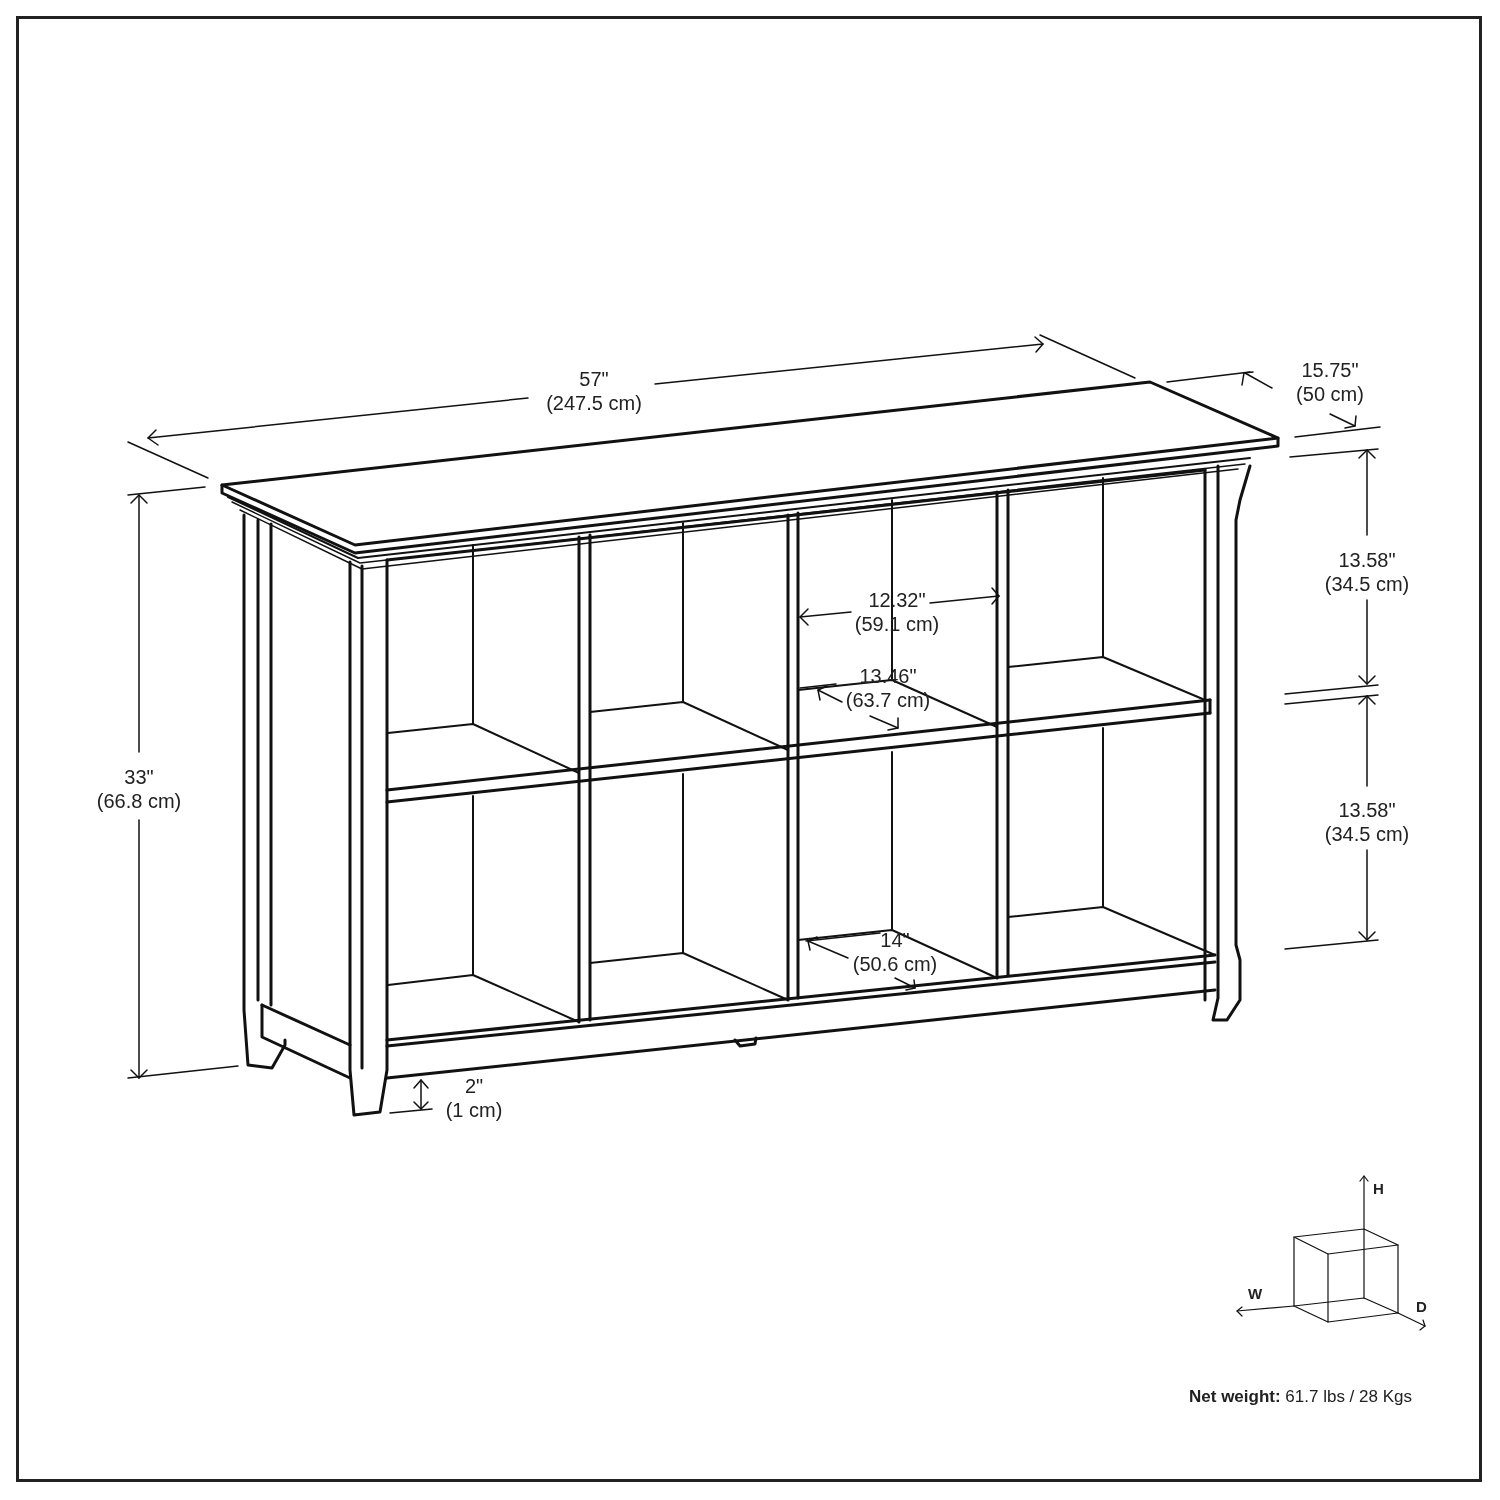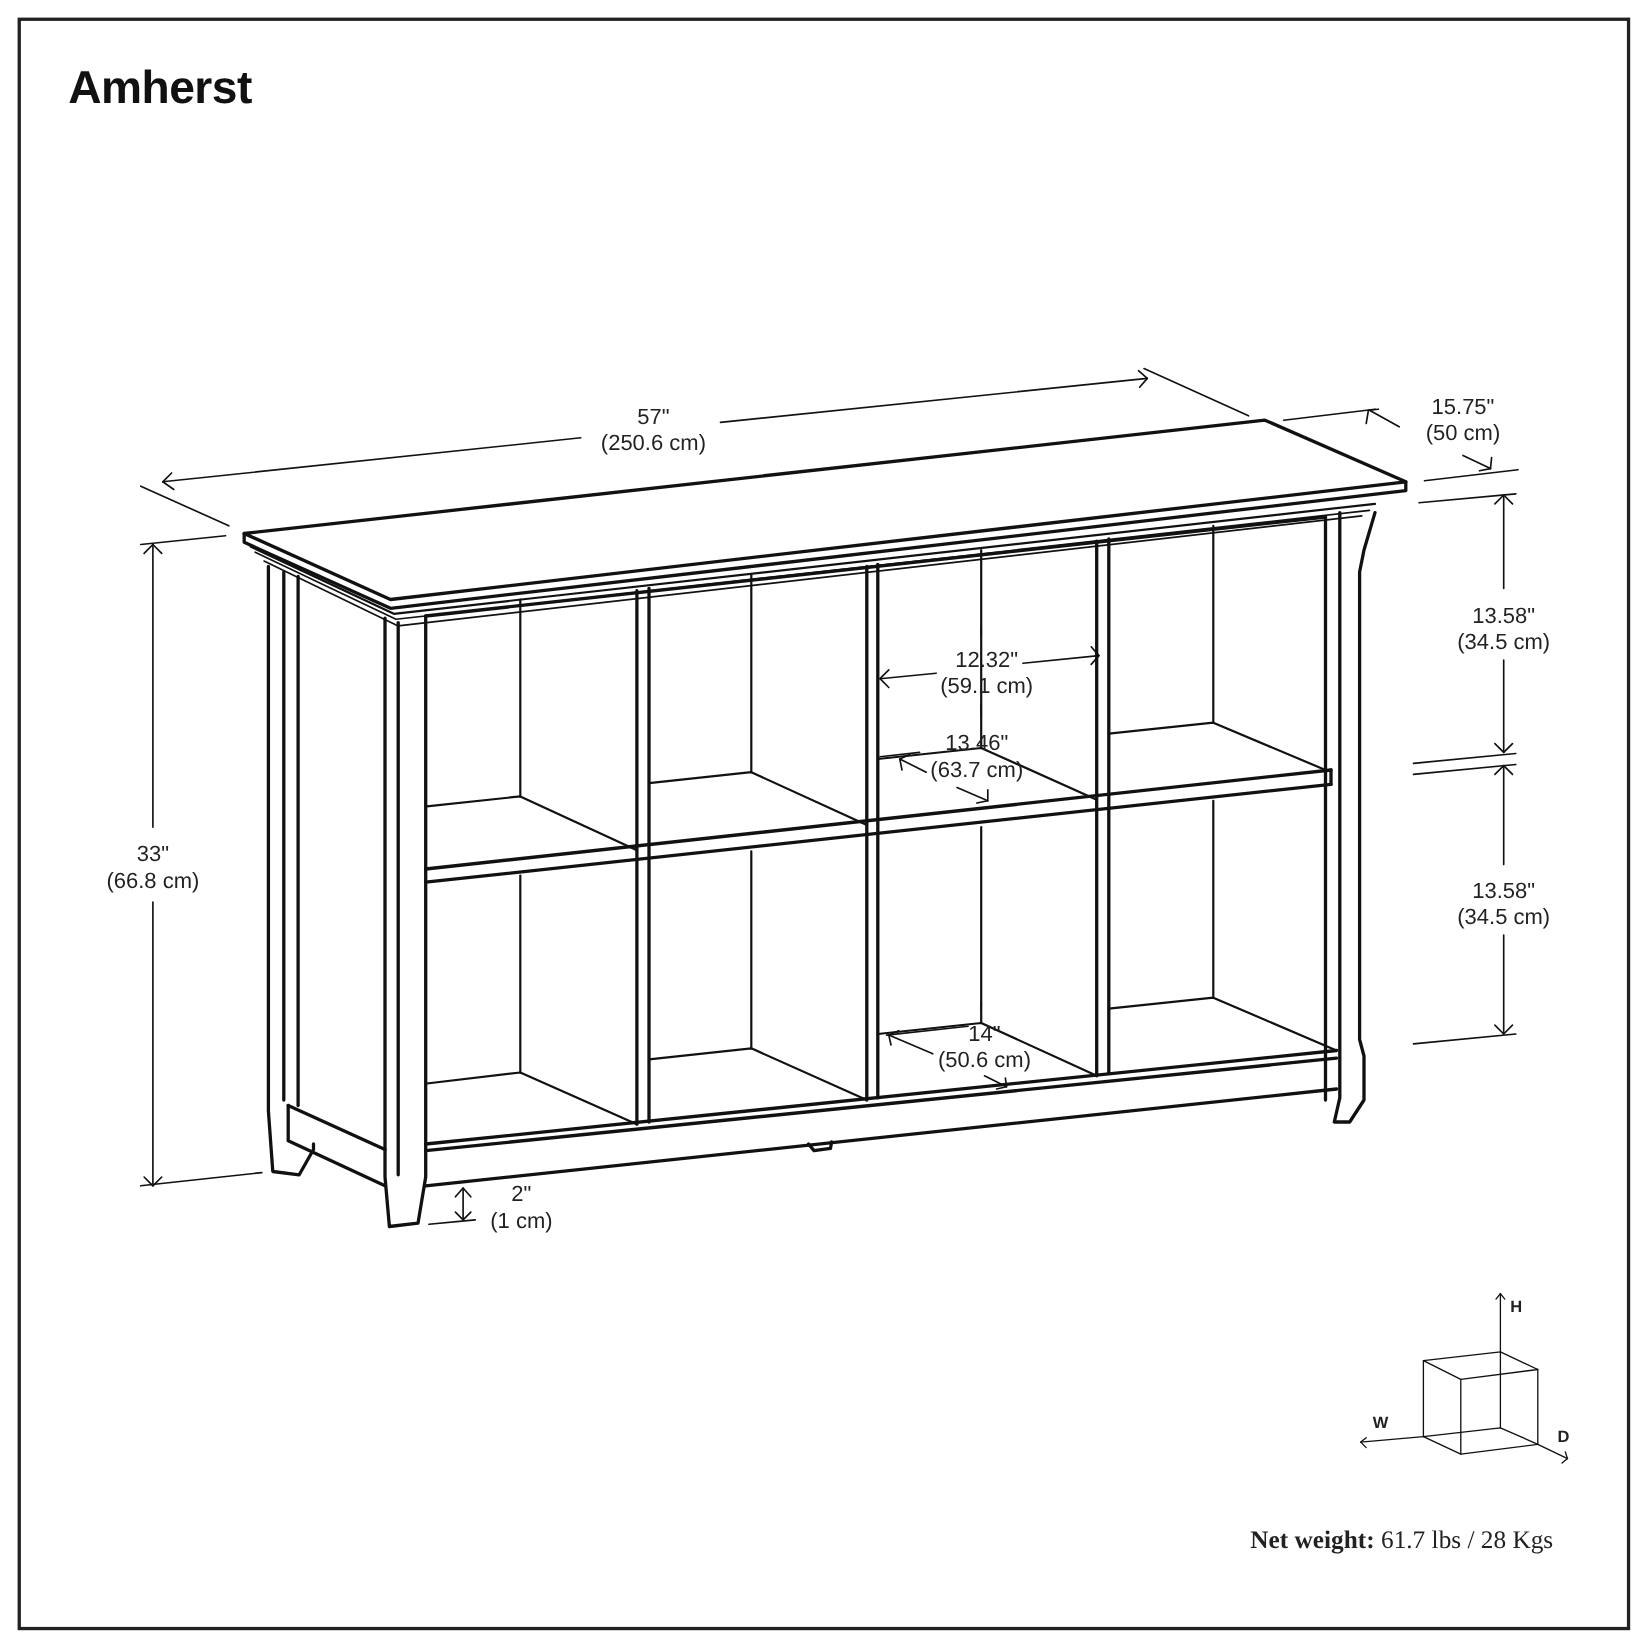--- a/index.html
+++ b/index.html
@@ -3,30 +3,29 @@
 <meta charset="utf-8">
 <style>
   html, body { margin: 0; padding: 0; background: #ffffff; }
   body { width: 1500px; height: 1500px; position: relative; overflow: hidden; font-family: "Liberation Sans", "DejaVu Sans", sans-serif; color: #1f1f1f; }
   .frame { position: absolute; left: 16px; top: 16px; width: 1466px; height: 1466px; border: 3px solid #222; box-sizing: border-box; }
   .title { position: absolute; left: 62px; top: 55px; font-weight: 700; font-size: 42px; line-height: 50px; color: #111; letter-spacing: -0.5px; }
   .title div { white-space: nowrap; }
   svg.drawing { position: absolute; left: 0; top: 0; width: 1500px; height: 1500px; }
   .dim { position: absolute; text-align: center; font-size: 20px; line-height: 24px; color: #222; white-space: nowrap; transform: translateX(-50%); background: transparent; }
   .axis-label { position: absolute; font-size: 15px; font-weight: 700; color: #222; }
-  .weight { position: absolute; right: 88px; top: 1387px; font-size: 23px; color: #222; white-space: nowrap; font-family: Liberation Serif, serif; }
+  .weight { position: absolute; right: 88px; top: 1387px; font-size: 17px; color: #222; white-space: nowrap; }
   .weight b { font-weight: 700; }
 </style>
 </head>
 <body>
 
 <div class="frame"></div>
 
 <div class="title">
-  <div>Amherst</div>
 </div>
 
 <svg class="drawing" viewBox="0 0 1500 1500" fill="none" stroke="#111" stroke-linecap="round" stroke-linejoin="round">
 
   <g stroke-width="3">
 
     <polygon points="222,485 1150,382 1278,438 355,545" fill="#fff"></polygon>
 
     <path d="M222,485 L222,493 L355,553 L1278,446 L1278,438"></path>
     <path d="M228,497 L358,558 L1250,458" stroke-width="2"></path>
@@ -161,21 +160,21 @@
     <polyline points="1360,1181 1364,1176 1368,1181"></polyline>
     <line x1="1237" y1="1311" x2="1294" y2="1306"></line>
     <polyline points="1242,1307 1237,1311 1242,1316"></polyline>
     <line x1="1398" y1="1313" x2="1425" y2="1326"></line>
     <polyline points="1423,1320 1425,1326 1420,1330"></polyline>
   </g>
 </svg>
 
 <div class="dim" style="left:594px; top:367px;">
   <div>57"</div>
-  <div>(250.6 cm)</div>
+  <div>(247.5 cm)</div>
 </div>
 
 <div class="dim" style="left:1330px; top:358px;">
   <div>15.75"</div>
   <div>(50 cm)</div>
 </div>
 
 <div class="dim" style="left:139px; top:765px;">
   <div>33"</div>
   <div>(66.8 cm)</div>

